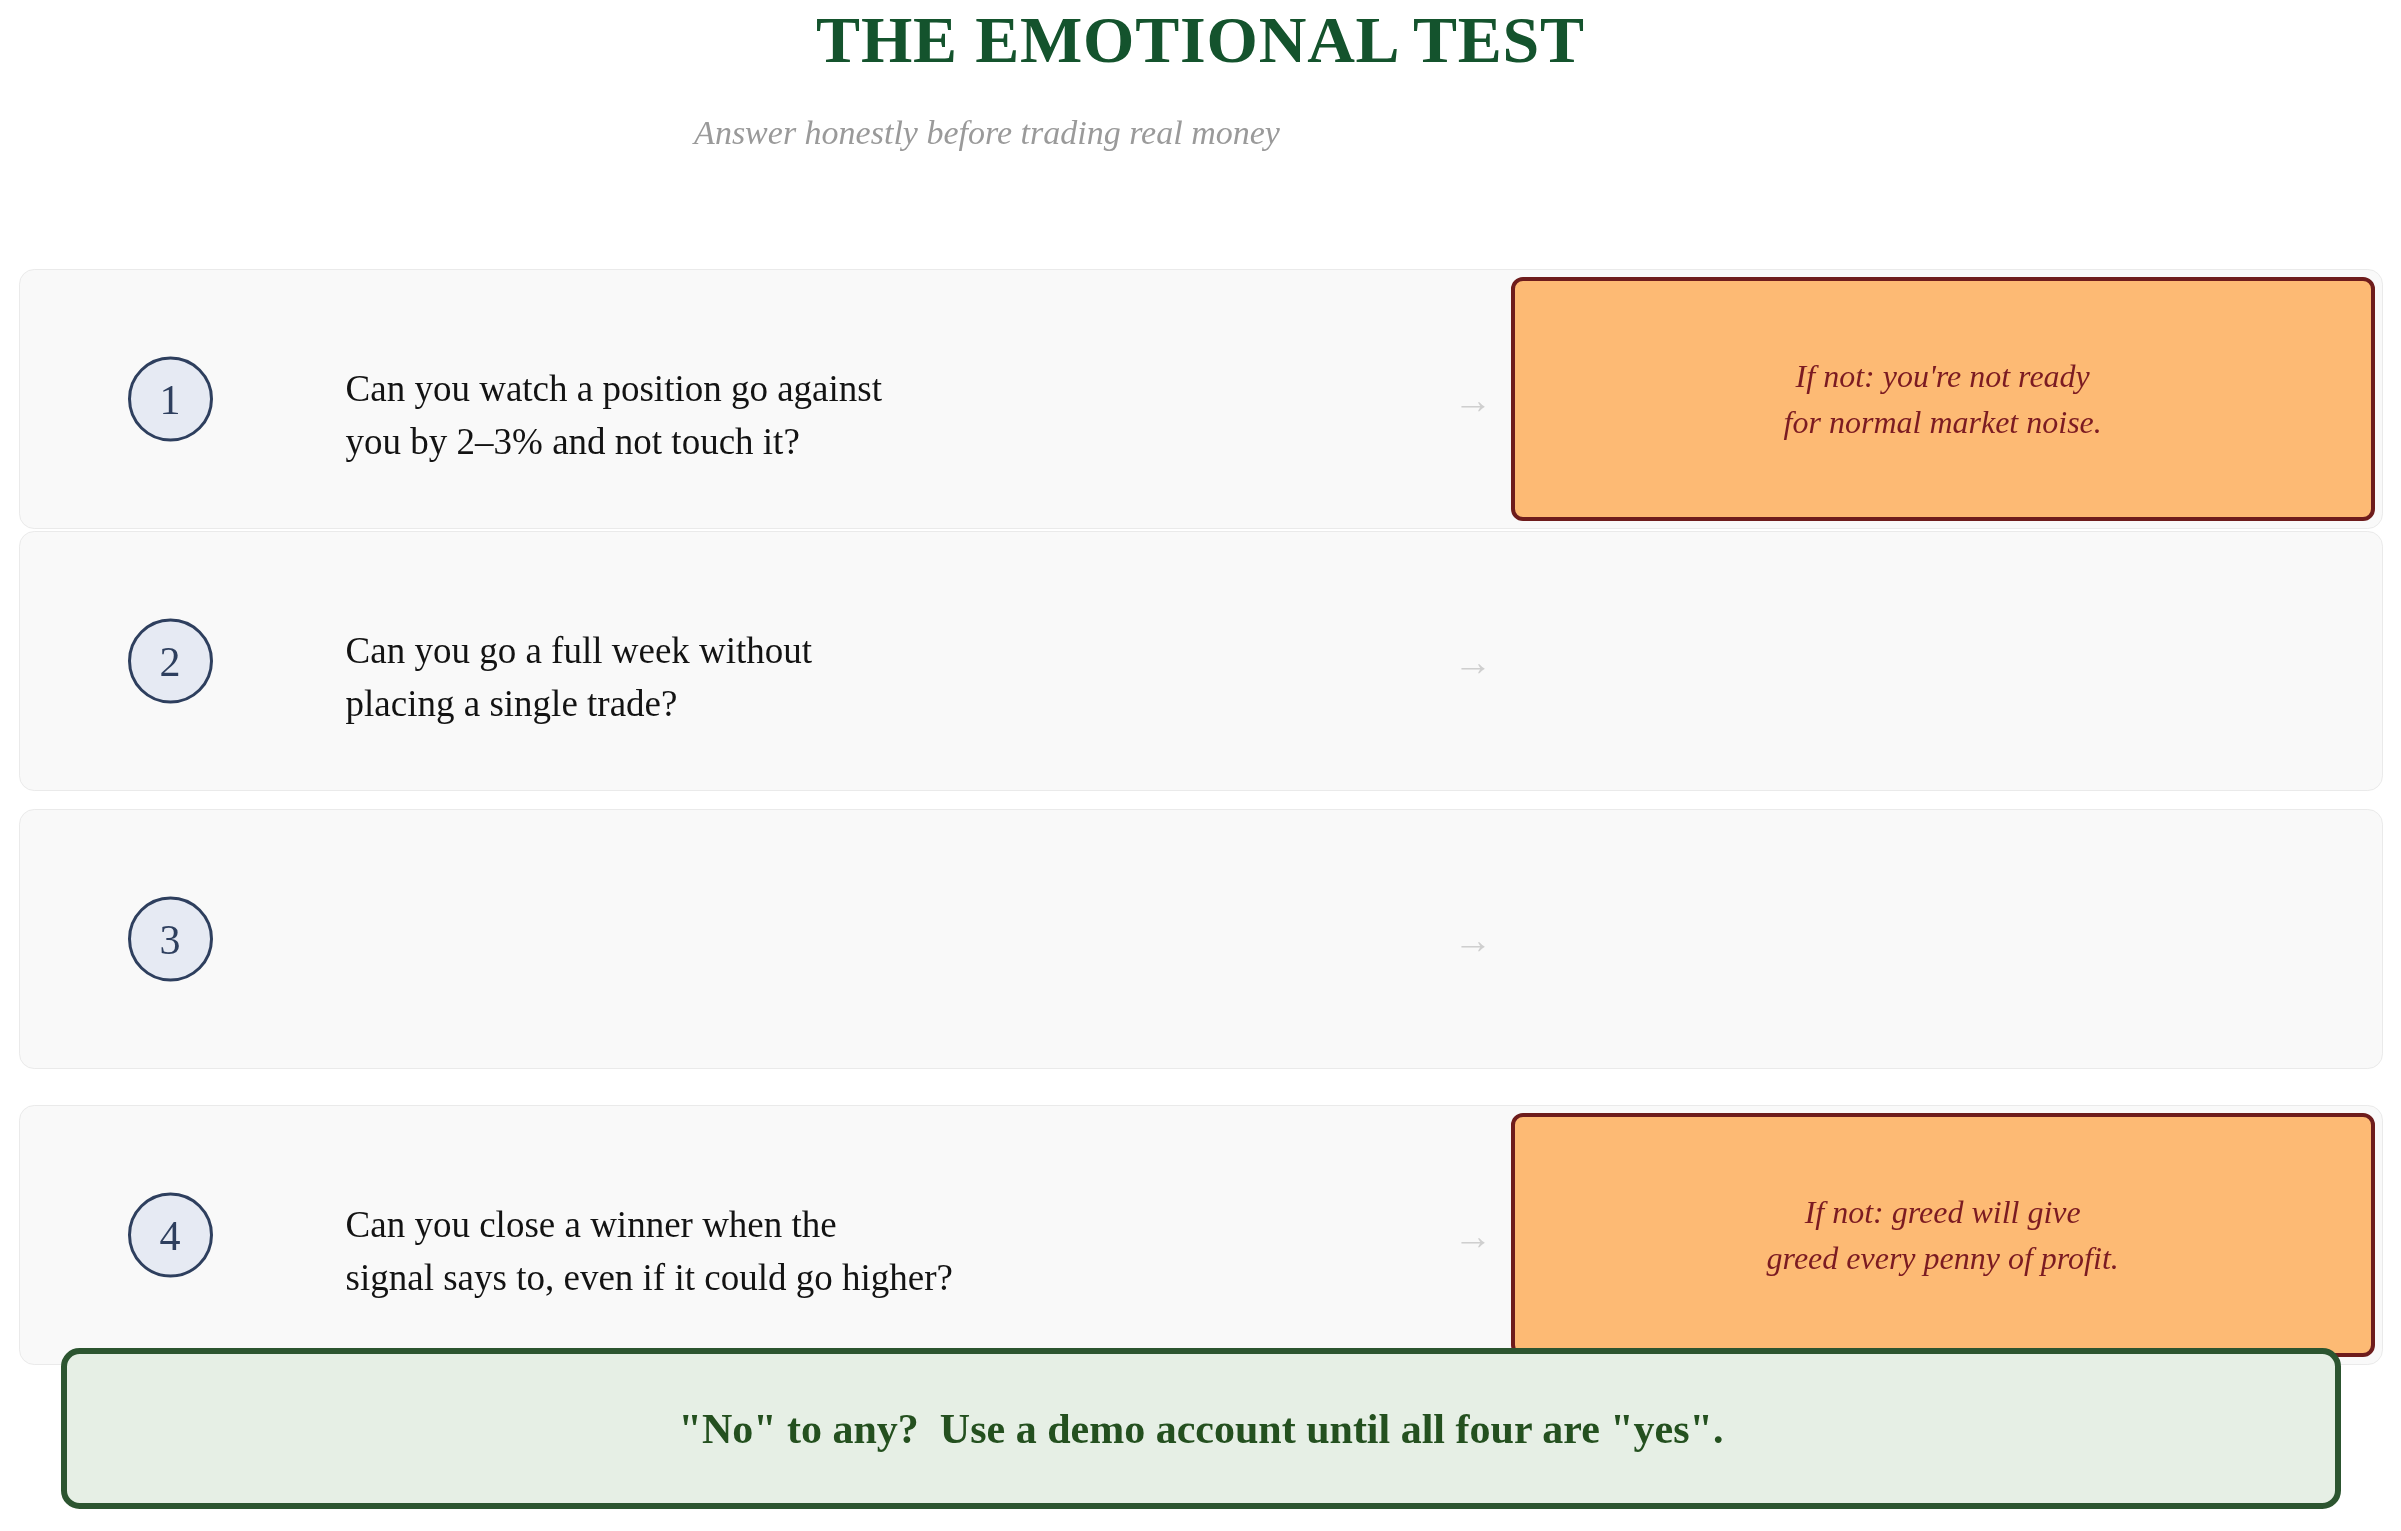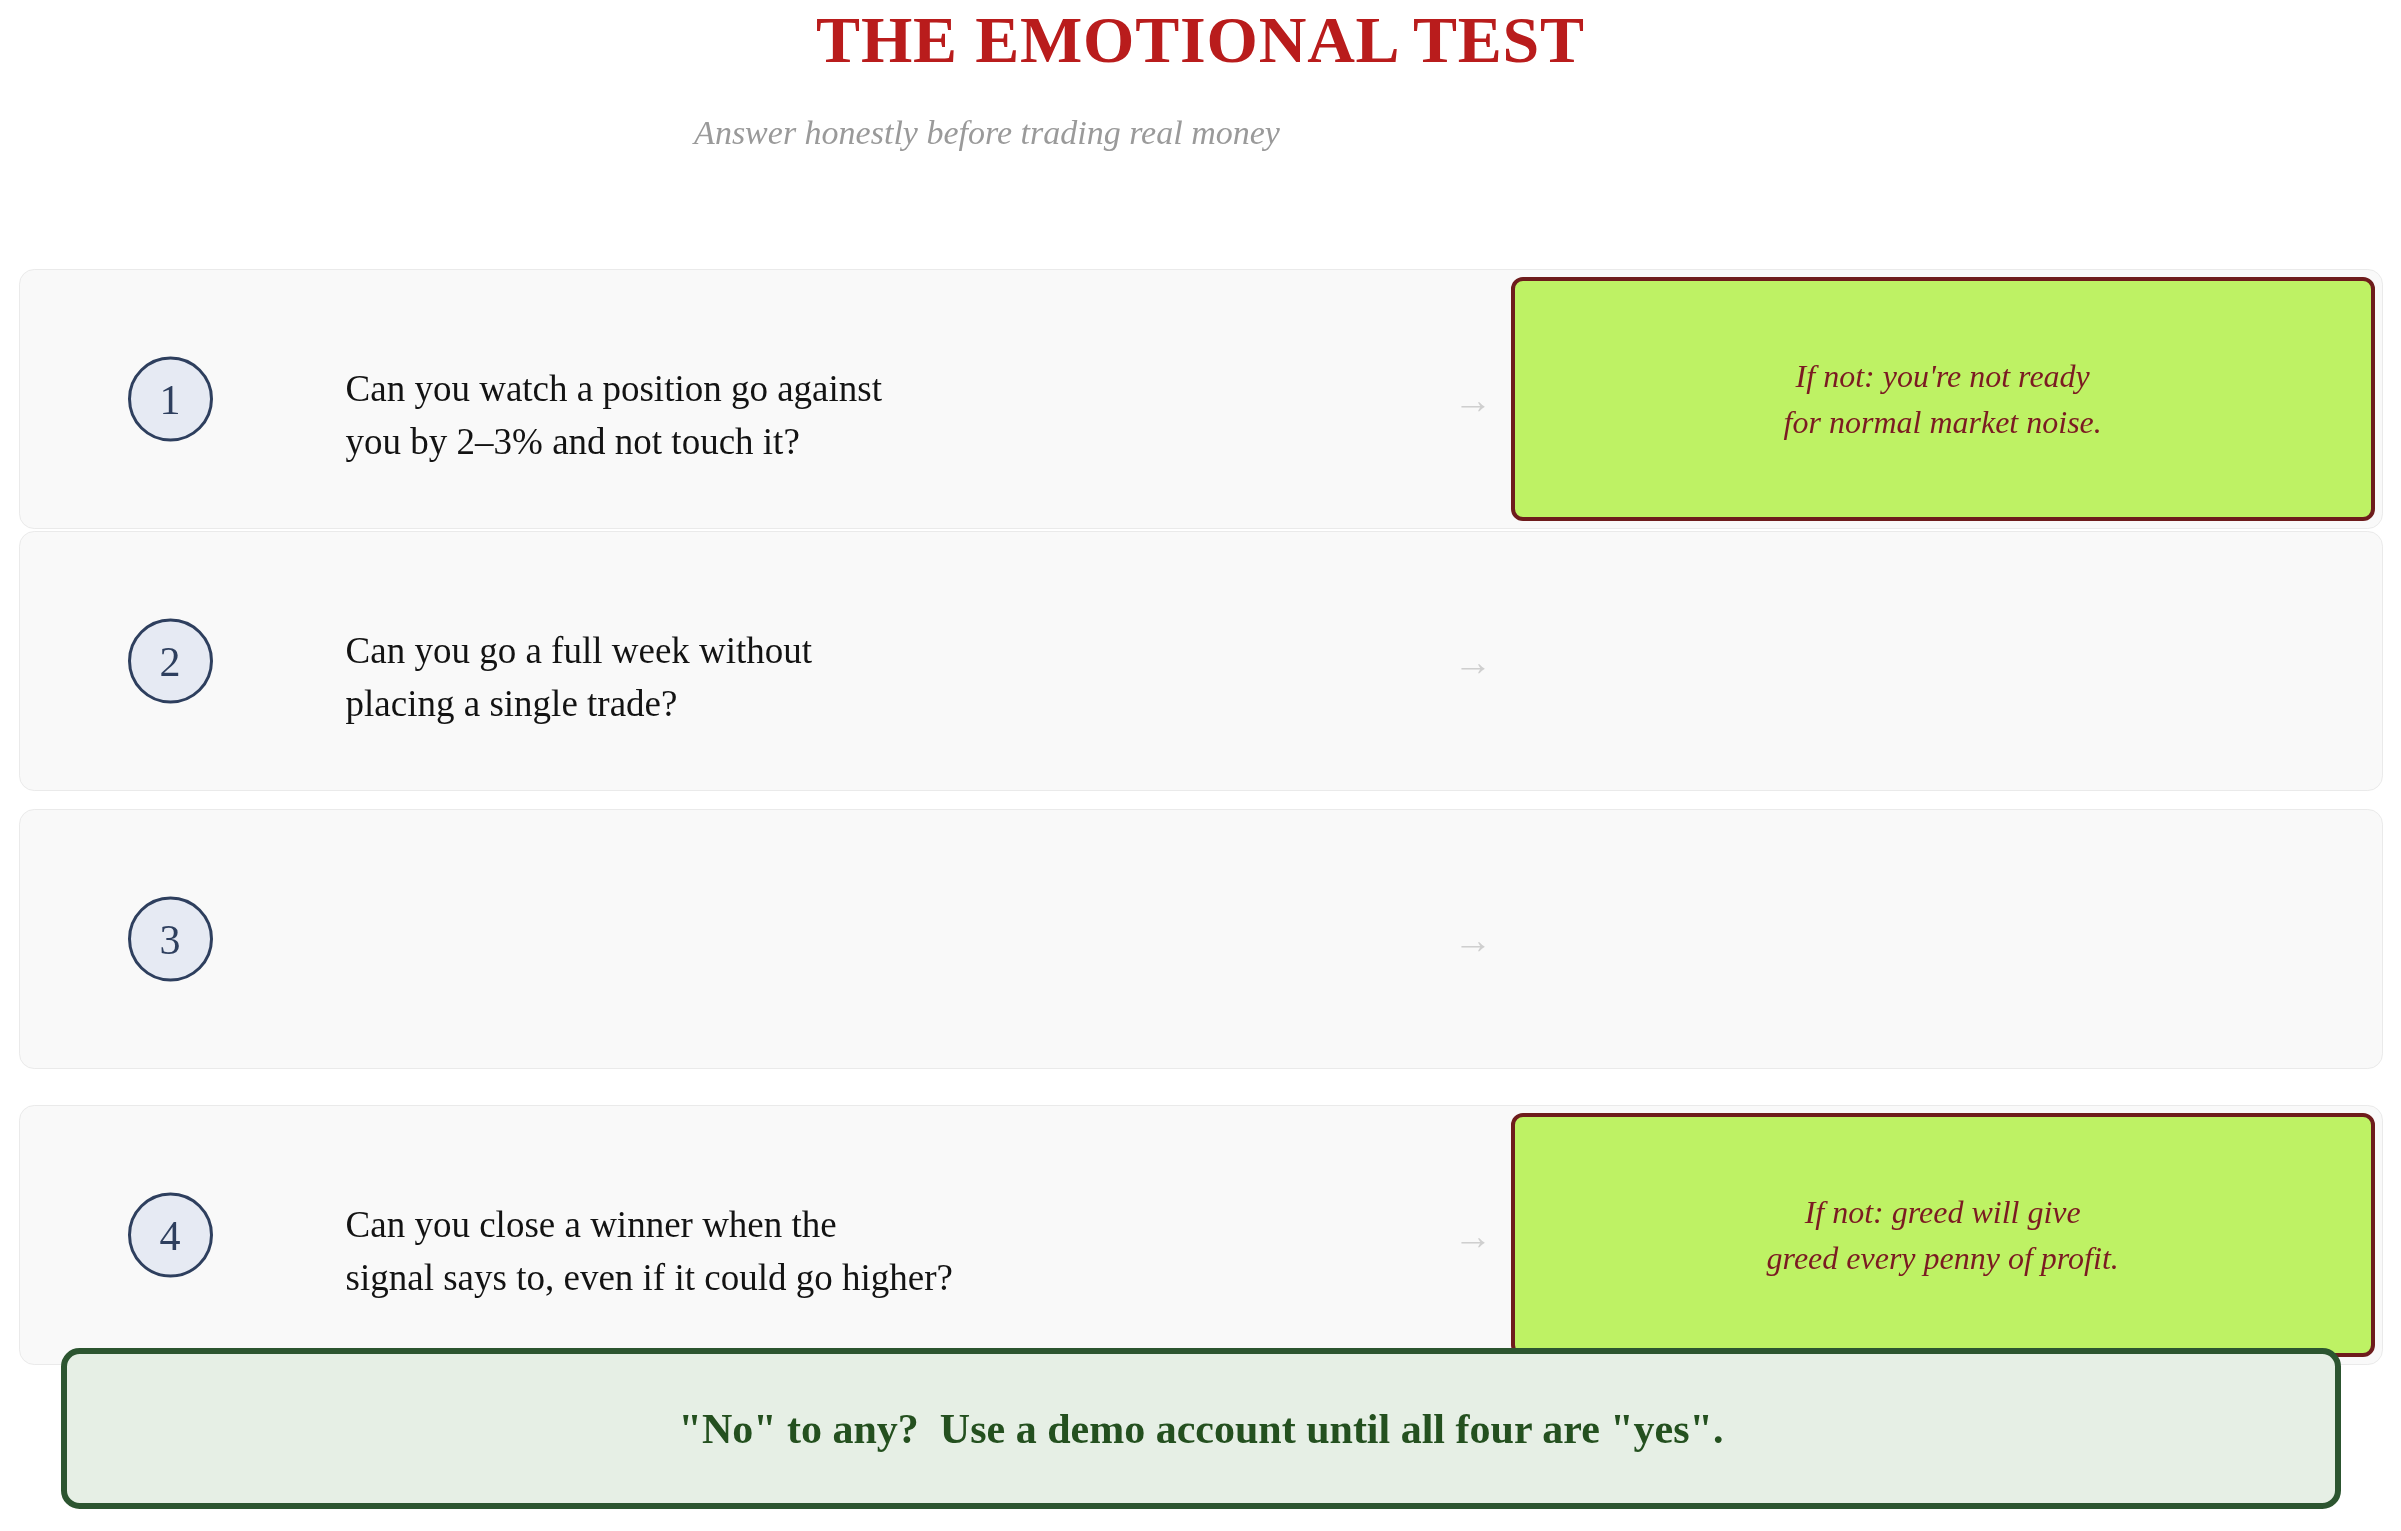--- a/index.html
+++ b/index.html
@@ -26,21 +26,21 @@
   #page-title {
     position: absolute;
     top: 1.7px;
     left: 0;
     width: 2401px;
     text-align: center;
     font-family: "Liberation Serif", "DejaVu Serif", serif;
     font-weight: bold;
     font-size: 66px;
     letter-spacing: 0.8px;
-    color: #b91c1c;
+    color: #14532d;
     white-space: nowrap;
   }
   #page-subtitle {
     position: absolute;
     top: 114px;
     left: 0;
     width: 1974px;
     text-align: center;
     font-family: "Liberation Serif", "DejaVu Serif", serif;
     font-style: italic;
@@ -110,21 +110,21 @@
     font-size: 39px;
     line-height: 1;
   }
 
   .q-warning {
     position: absolute;
     left: 1491px;
     top: 6.8px;
     bottom: 6.8px;
     right: 6.8px;
-    background: #bef264;
+    background: #fdba74;
     border: 4.2px solid #6e1c1c;
     border-radius: 12px;
     box-sizing: border-box;
     display: flex;
     align-items: center;
     justify-content: center;
     text-align: center;
     color: #7b1b22;
     font-family: "Liberation Serif", "DejaVu Serif", serif;
     font-style: italic;

